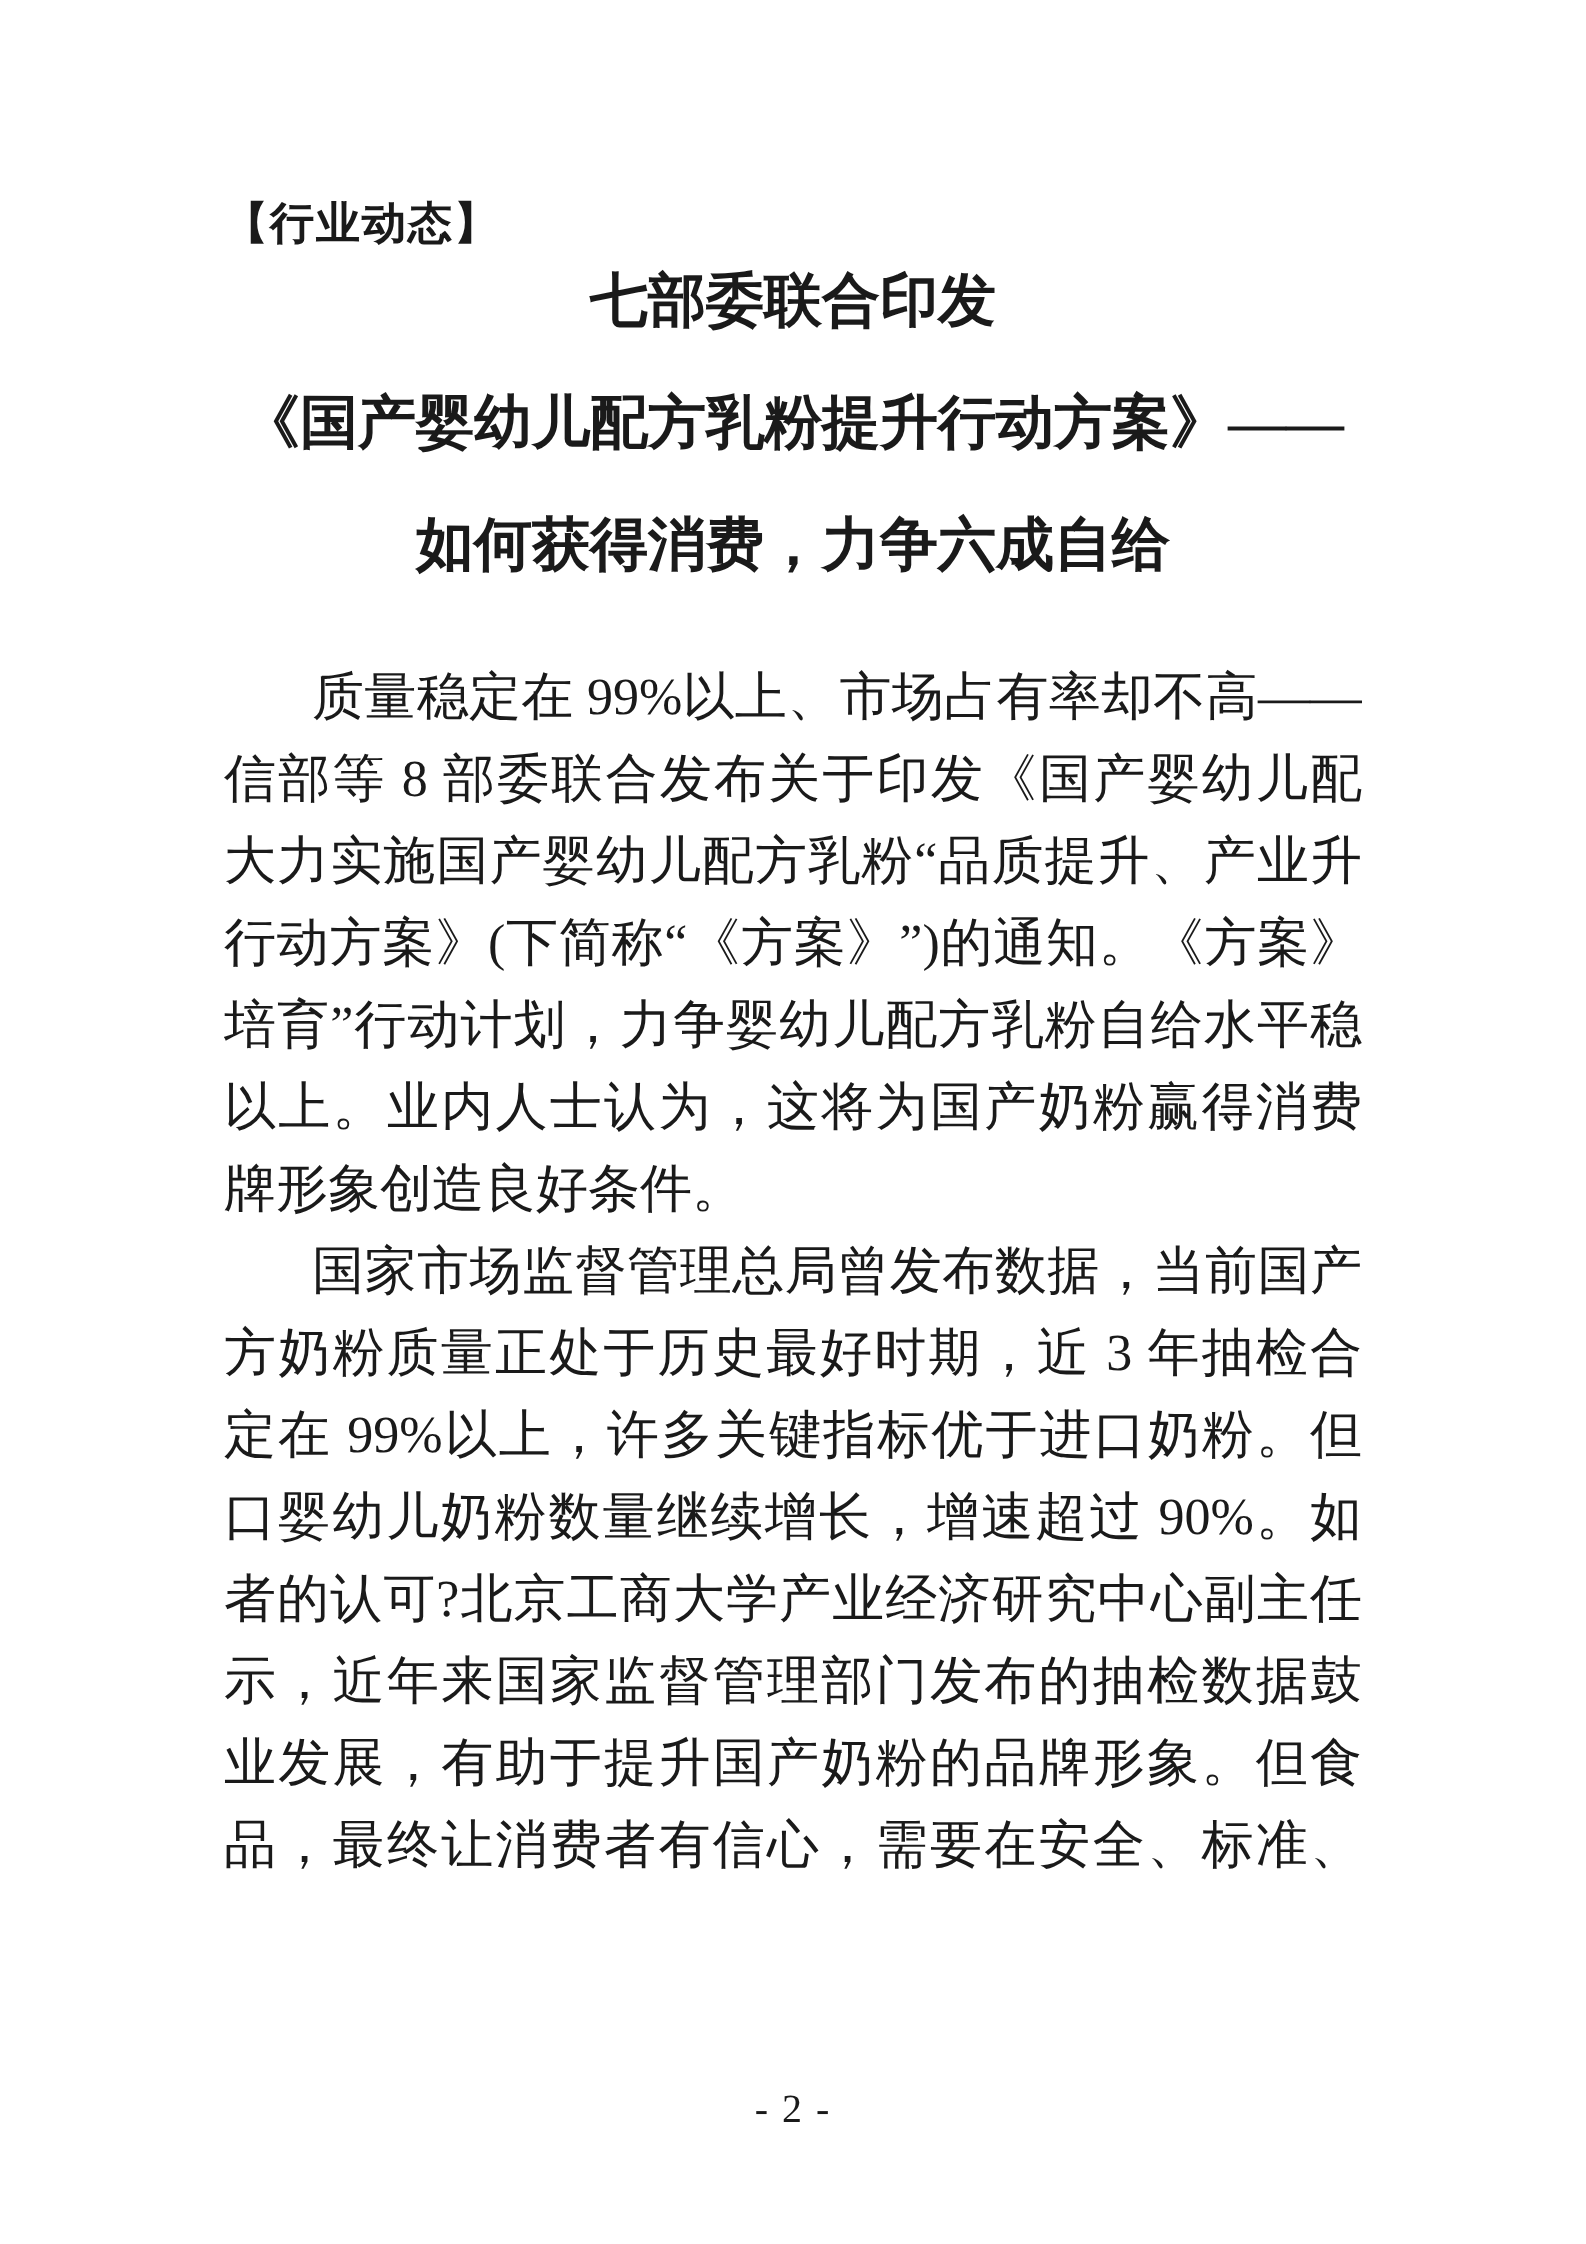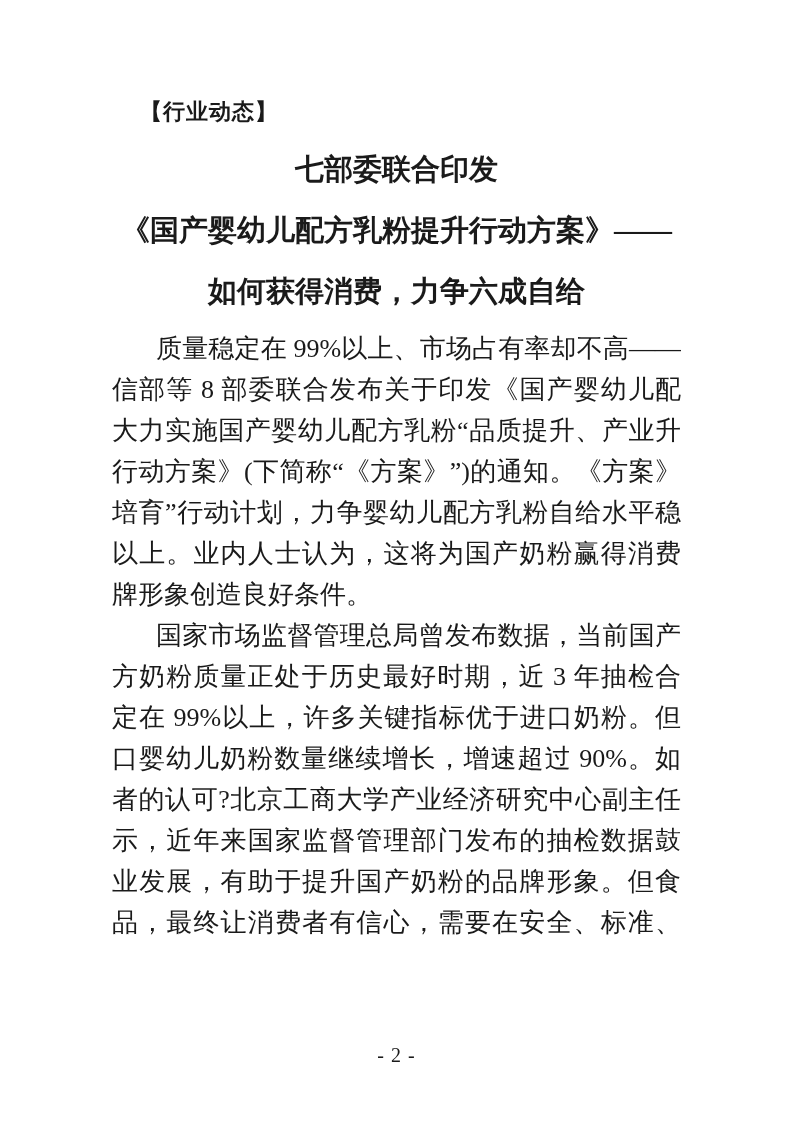--- a/index.html
+++ b/index.html
@@ -16,25 +16,24 @@
     overflow: hidden;
   }
   .section-header {
     position: absolute;
     left: 112px; top: 97px;
     font-family: Liberation Sans, sans-serif;
     font-weight: bold;
     font-size: 22px;
     letter-spacing: 1px;
     white-space: nowrap;
-    margin-left: 28px;
   }
   .title-block {
     position: absolute;
-    left: 112px; top: 139px;
+    left: 112px; top: 121px;
     width: 569px;
     text-align: center;
   }
   .title-line {
     font-size: 29px;
     font-weight: bold;
     line-height: 61px;
     white-space: nowrap;
   }
   .body-block {

